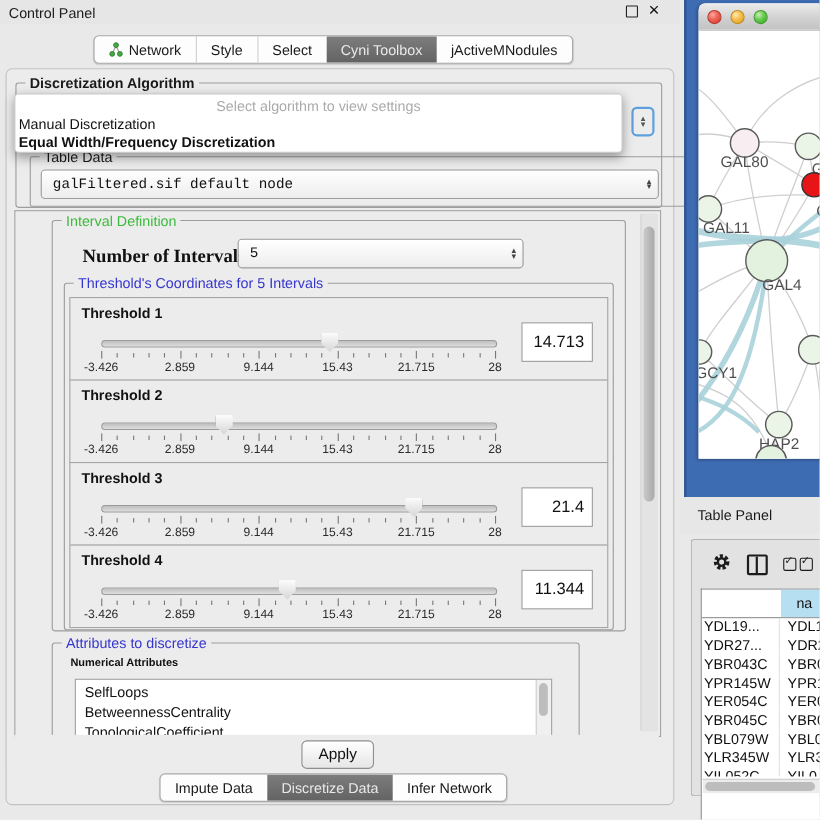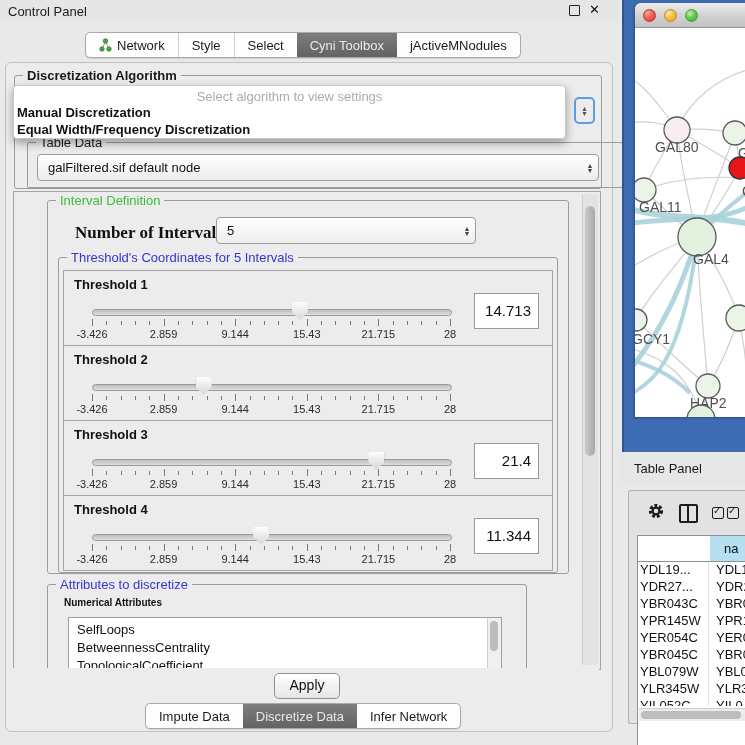--- a/index.html
+++ b/index.html
@@ -30,29 +30,29 @@
   .group-title{position:absolute;top:-8px;left:8px;background:#ececec;padding:0 4px;font-size:13px;line-height:15px;white-space:nowrap;}
   .gt-black{color:#1a1a1a;font-weight:bold;}
   .gt-green{color:#3dbb3d;}
   .gt-blue{color:#3535cf;text-align:right;}
 
   .algo-group{left:8px;top:12px;width:586px;height:112px;}
   .combo-fragment{position:absolute;left:559px;top:21px;width:17px;height:23px;border:2px solid #5e9fdd;border-radius:5px;background:#ececec;display:flex;flex-direction:column;align-items:center;justify-content:center;color:#555;font-size:7px;line-height:5px;}
 
   .td-group{left:12px;top:66px;width:574px;height:44px;border-radius:2px;padding-left:20px;}
   .combo{position:absolute;background:linear-gradient(#ffffff,#ededed);border:1px solid #9c9c9c;border-radius:4px;font-size:13px;color:#111;display:flex;align-items:center;}
-  .combo .c-text{padding-left:10px;flex:1;overflow:hidden;white-space:nowrap;}
+  .combo .c-text{padding-left:10px;flex:1;overflow:hidden;white-space:nowrap;font-family:Liberation Mono, monospace;}
   .combo .c-arrows{width:16px;display:flex;flex-direction:column;align-items:center;justify-content:center;color:#444;font-size:7px;line-height:5px;}
   .td-combo{left:9px;top:11px;width:560px;height:25px;}
 
   
   .popup{position:absolute;left:7px;top:22px;width:551px;height:52px;background:#ffffff;border:1px solid #c9c9c9;border-radius:4px;box-shadow:0 4px 10px rgba(0,0,0,.35);z-index:30;}
   .popup .p-placeholder{font-size:13px;color:#ababab;text-align:center;padding-top:3px;height:15px;}
   .popup .p-item{font-size:13px;color:#111;padding:1px 2px 1px 3px;line-height:15px;font-weight:bold;}
-  .popup .p-item.bold{font-weight:bold;}
+  .popup .p-item.bold{font-weight:normal;}
 
   
   .scroll-panel{position:absolute;left:7px;top:128px;width:586px;height:477px;background:#ececec;border:1px solid #a5a5a5;overflow:hidden;}
   .scroll-panel .group-title{background:#ececec;}
   .vscroll{position:absolute;right:2px;top:2px;width:15px;height:471px;background:#e3e3e3;border-left:1px solid #cdcdcd;border-radius:2px;}
   .vscroll .thumb{position:absolute;left:2px;top:12px;width:10px;height:250px;border-radius:6px;background:linear-gradient(90deg,#cacaca,#a9a9a9);}
 
   .interval-group{left:33px;top:8px;width:520px;height:372px;}
   .noi-label{position:absolute;left:27px;top:22px;font-size:17px;font-weight:bold;color:#111;font-family:Liberation Serif, serif;}
   .noi-combo{left:168px;top:16px;width:258px;height:25px;}

